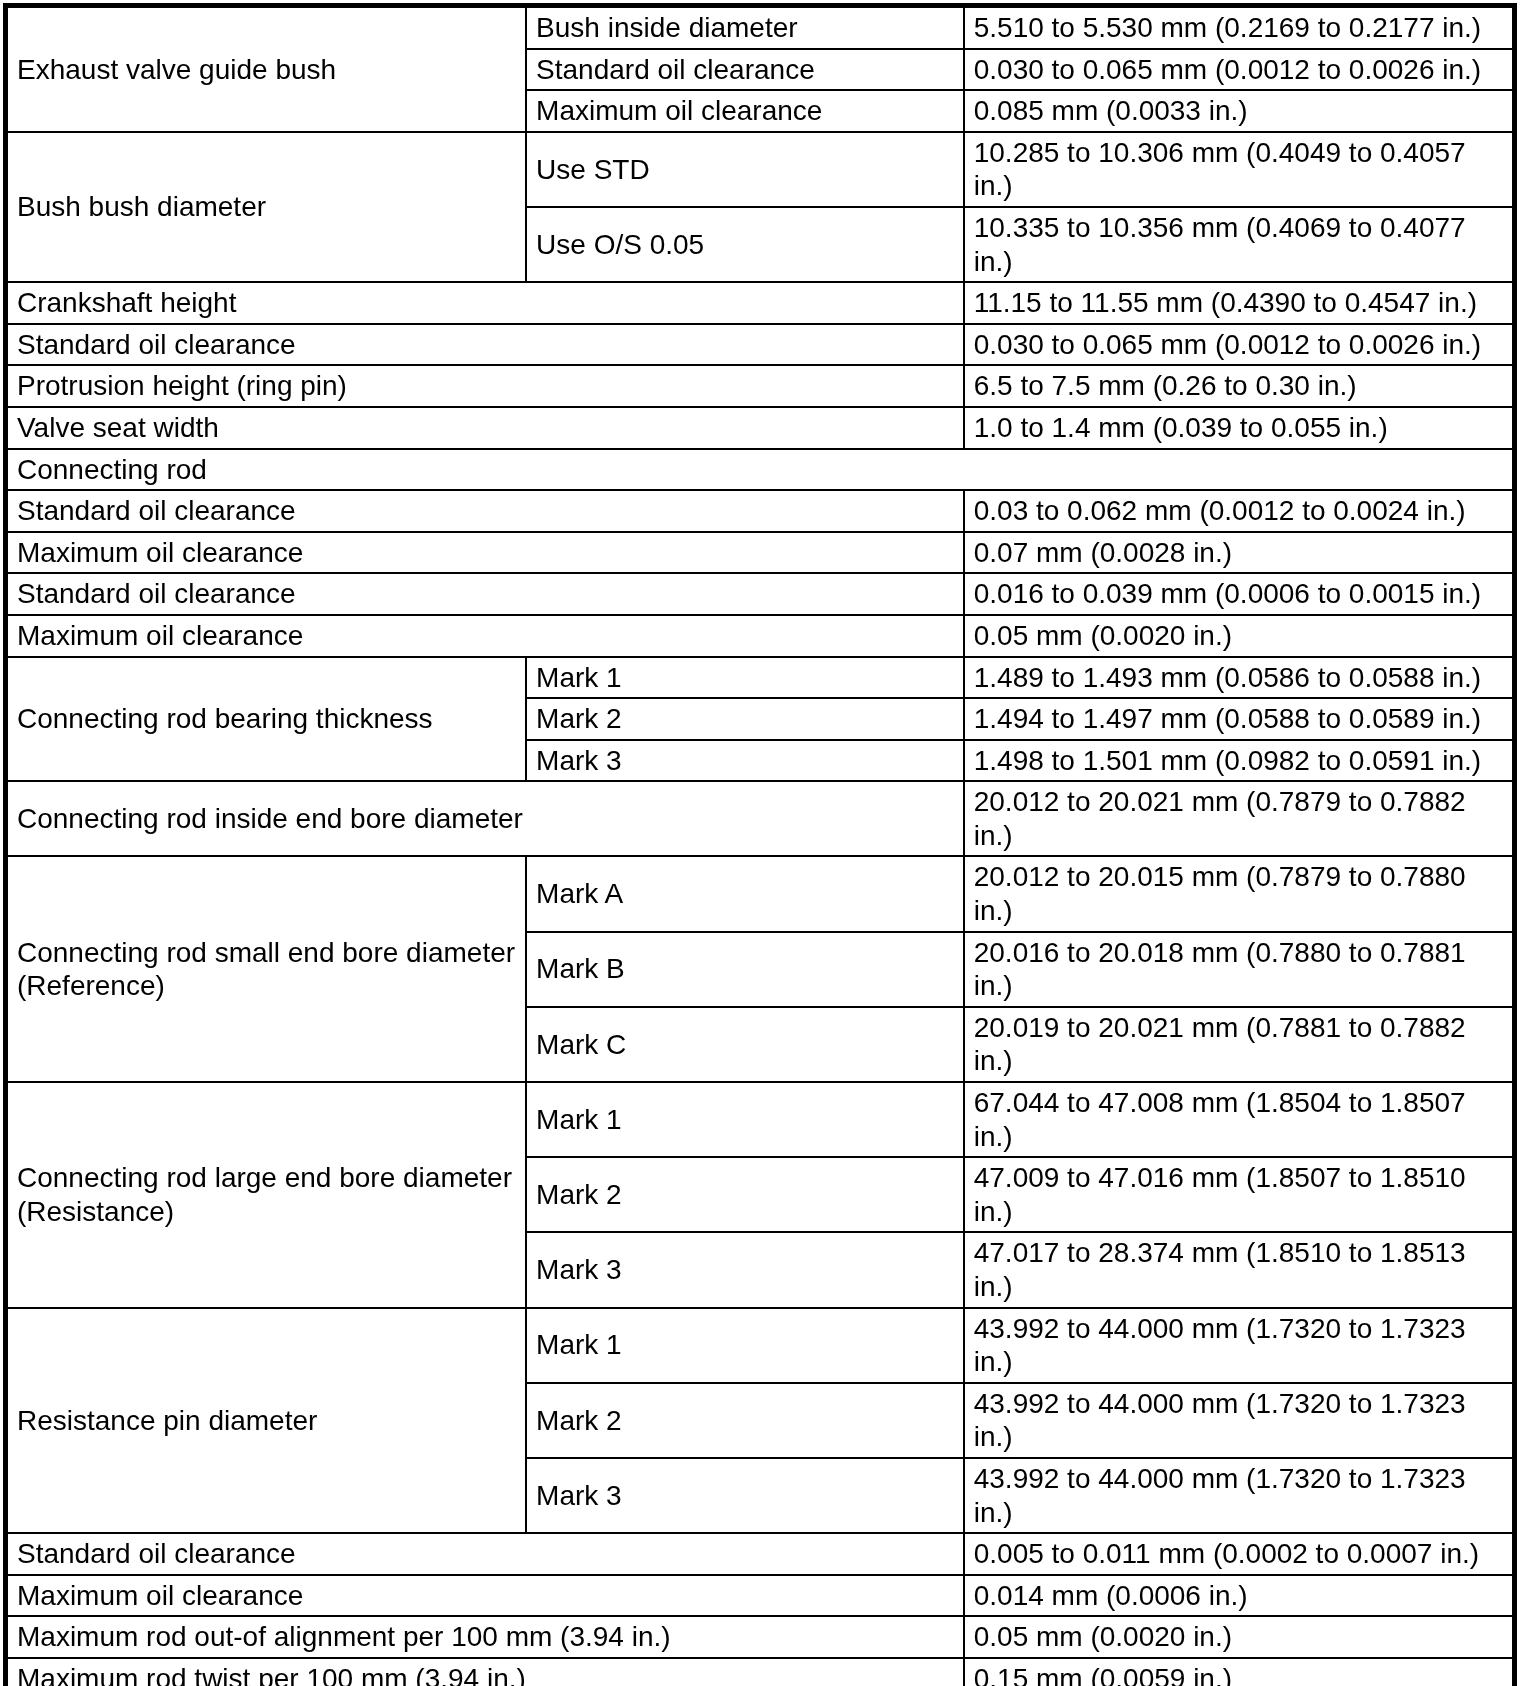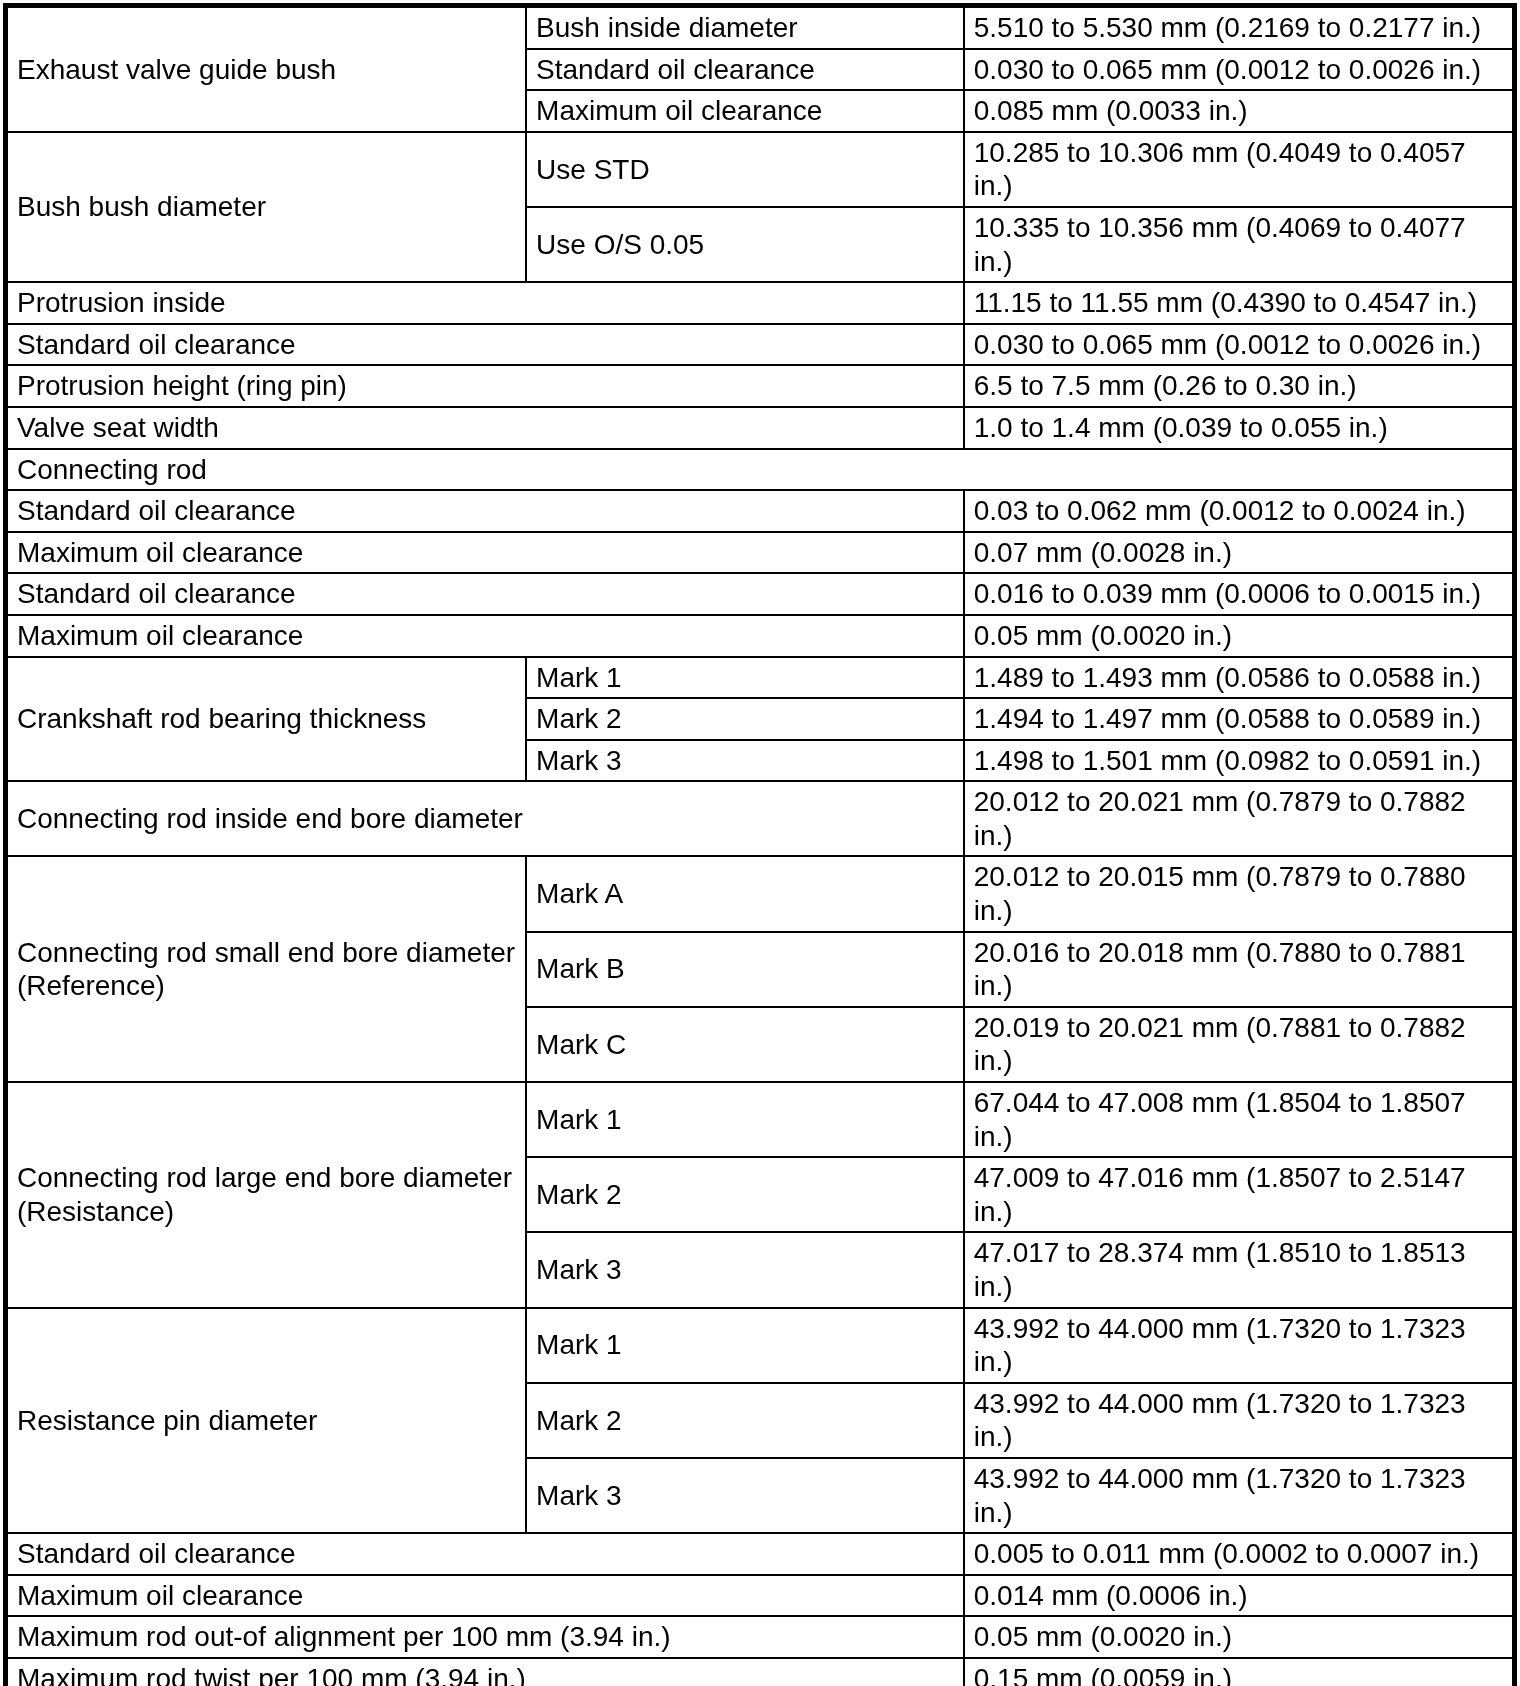--- a/index.html
+++ b/index.html
@@ -62,21 +62,21 @@
         <tr>
           <td rowspan="2">Bush bush diameter</td>
           <td>Use STD</td>
           <td>10.285 to 10.306 mm (0.4049 to 0.4057 in.)</td>
         </tr>
         <tr>
           <td>Use O/S 0.05</td>
           <td>10.335 to 10.356 mm (0.4069 to 0.4077 in.)</td>
         </tr>
         <tr>
-          <td colspan="2">Protrusion inside</td>
+          <td colspan="2">Crankshaft height</td>
           <td>11.15 to 11.55 mm (0.4390 to 0.4547 in.)</td>
         </tr>
         <tr>
           <td colspan="2">Standard oil clearance</td>
           <td>0.030 to 0.065 mm (0.0012 to 0.0026 in.)</td>
         </tr>
         <tr>
           <td colspan="2">Protrusion height (ring pin)</td>
           <td>6.5 to 7.5 mm (0.26 to 0.30 in.)</td>
         </tr>
@@ -97,21 +97,21 @@
         </tr>
         <tr>
           <td colspan="2">Standard oil clearance</td>
           <td>0.016 to 0.039 mm (0.0006 to 0.0015 in.)</td>
         </tr>
         <tr>
           <td colspan="2">Maximum oil clearance</td>
           <td>0.05 mm (0.0020 in.)</td>
         </tr>
         <tr>
-          <td rowspan="3">Crankshaft rod bearing thickness</td>
+          <td rowspan="3">Connecting rod bearing thickness</td>
           <td>Mark 1</td>
           <td>1.489 to 1.493 mm (0.0586 to 0.0588 in.)</td>
         </tr>
         <tr>
           <td>Mark 2</td>
           <td>1.494 to 1.497 mm (0.0588 to 0.0589 in.)</td>
         </tr>
         <tr>
           <td>Mark 3</td>
           <td>1.498 to 1.501 mm (0.0982 to 0.0591 in.)</td>
@@ -133,21 +133,21 @@
           <td>Mark C</td>
           <td>20.019 to 20.021 mm (0.7881 to 0.7882 in.)</td>
         </tr>
         <tr>
           <td rowspan="3">Connecting rod large end bore diameter (Resistance)</td>
           <td>Mark 1</td>
           <td>67.044 to 47.008 mm (1.8504 to 1.8507 in.)</td>
         </tr>
         <tr>
           <td>Mark 2</td>
-          <td>47.009 to 47.016 mm (1.8507 to 2.5147 in.)</td>
+          <td>47.009 to 47.016 mm (1.8507 to 1.8510 in.)</td>
         </tr>
         <tr>
           <td>Mark 3</td>
           <td>47.017 to 28.374 mm (1.8510 to 1.8513 in.)</td>
         </tr>
         <tr>
           <td rowspan="3">Resistance pin diameter</td>
           <td>Mark 1</td>
           <td>43.992 to 44.000 mm (1.7320 to 1.7323 in.)</td>
         </tr>

